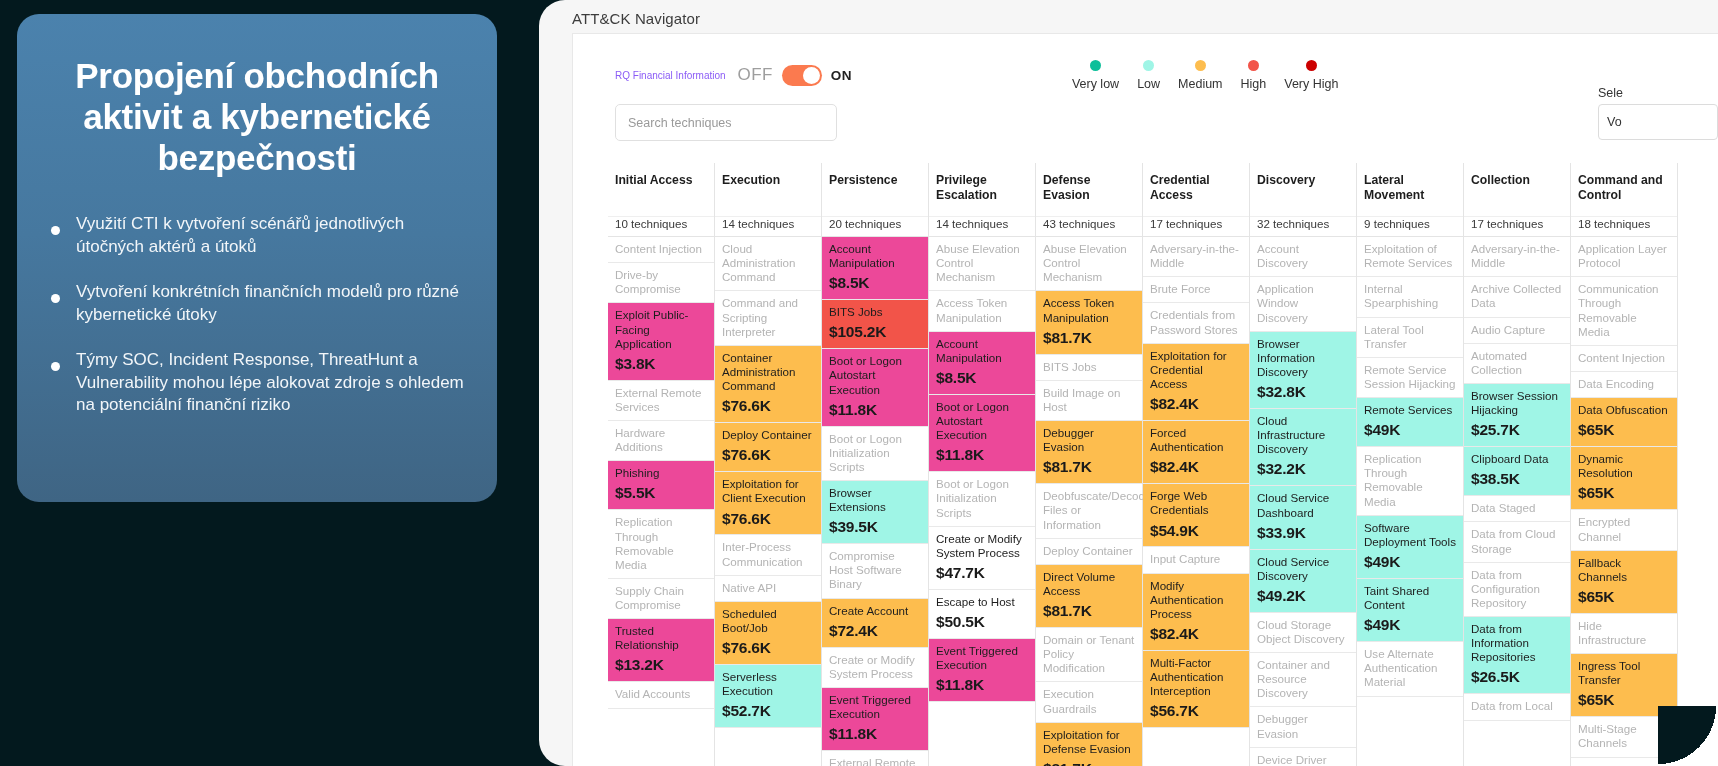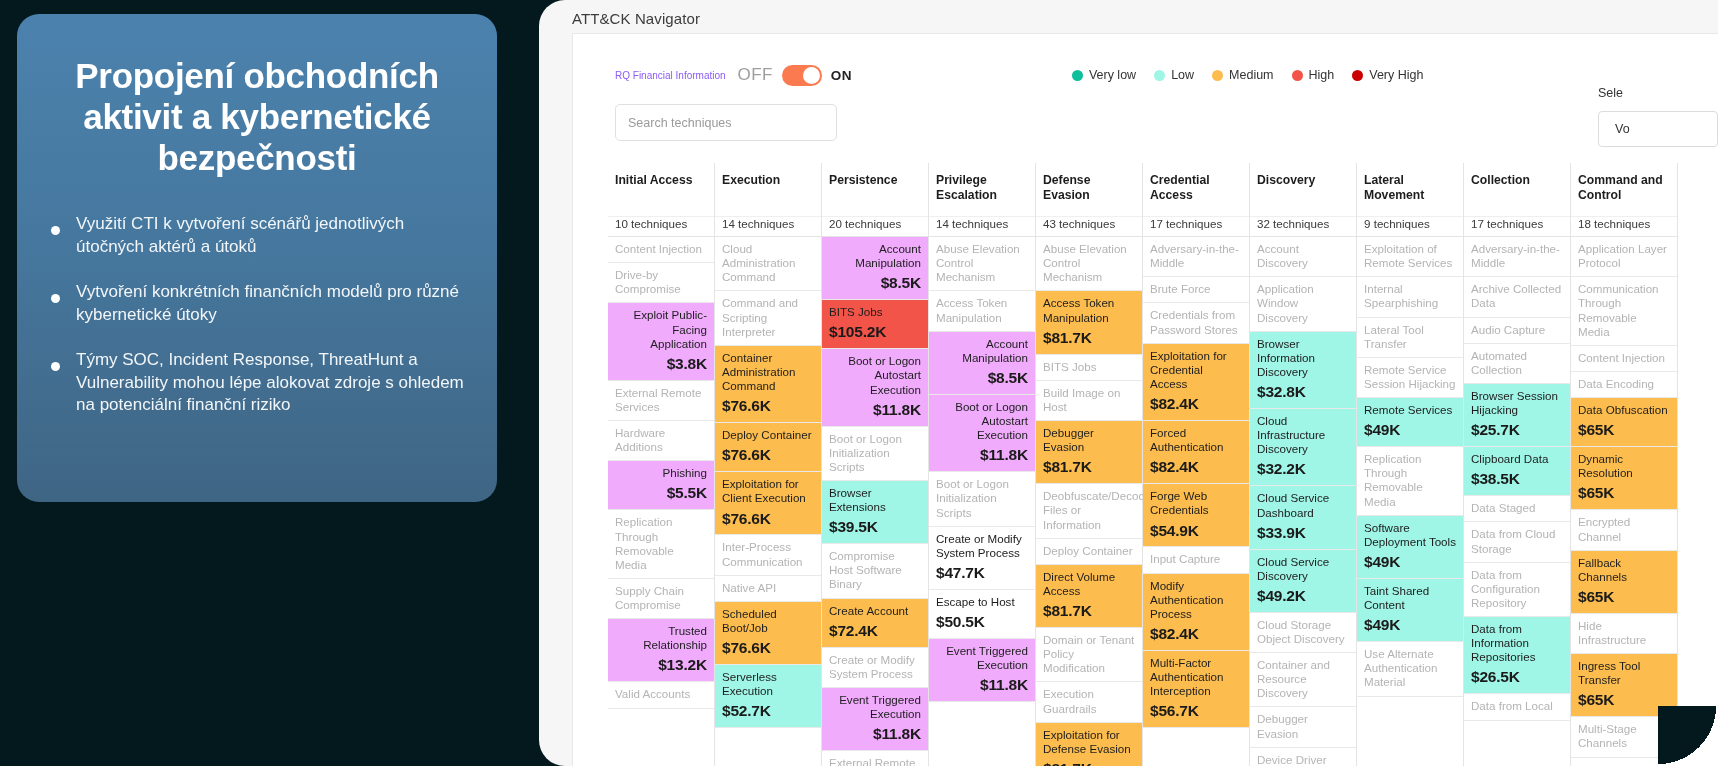--- a/index.html
+++ b/index.html
@@ -68,32 +68,32 @@
   .switch {
     width: 40px; height: 21px; border-radius: 11px; background: #fb7a4f;
     position: relative; cursor: pointer; flex: 0 0 auto;
   }
   .switch .knob {
     position: absolute; right: 2px; top: 2px; width: 17px; height: 17px;
     border-radius: 50%; background: #fff;
   }
 
   .legend { display: flex; align-items: center; gap: 18px; margin-left: 220px; }
-  .legend-item { display: flex; align-items: center; gap: 6px; }
+  .legend-item { display: flex; align-items: center; gap: 6px; flex-direction: column; }
   .legend-dot { width: 11px; height: 11px; border-radius: 50%; }
   .legend-label { font-size: 12.5px; color: #333; }
 
   .selector {
     position: absolute; right: 0px; top: 52px; width: 120px;
     font-size: 12px; color: #444;
   }
   .selector .sel-title { font-size: 12.5px; color:#333; }
   .selector .sel-box {
-    margin-top: 11px; border: 1px solid #dcdcdc; border-radius: 4px;
-    height: 36px; line-height: 34px; padding-left: 16px; font-size: 12.5px;
+    margin-top: 4px; border: 1px solid #dcdcdc; border-radius: 4px;
+    height: 36px; line-height: 34px; padding-left: 8px; font-size: 12.5px;
     color:#333; background:#fff;
   }
 
   .search-box {
     margin: 24px 0 0 42px;
     width: 222px; height: 37px;
     border: 1px solid #e0e0e0; border-radius: 5px;
     display: flex; align-items: center; padding: 0 12px;
     font-size: 12.5px; color: #9a9a9a; background: #fff;
   }
@@ -123,21 +123,21 @@
     font-size: 11.6px; line-height: 1.22;
     color: #b4b4b4;
     min-height: 22px;
   }
   .cell.has-val { color: #1d1d1d; }
   .cell .val {
     display: block; font-size: 15.5px; font-weight: 700; color: #1a1a1a;
     margin-top: 4px; letter-spacing: -0.2px;
   }
   
-  .sev-verylow  { background: #f0abfc; text-align: right; }
+  .sev-verylow  { background: #ec4899; }
   .sev-low      { background: #9ff5e6; }
   .sev-medium   { background: #fdbd4e; }
   .sev-high     { background: #f25449; }
 
   .corner-mask{
     position:absolute; right:0; bottom:0; width:60px; height:60px;
     background:#03191e; border-top-left-radius:0;
   }
   .corner-mask::before{
     content:""; position:absolute; right:0; bottom:0; width:60px; height:60px;

